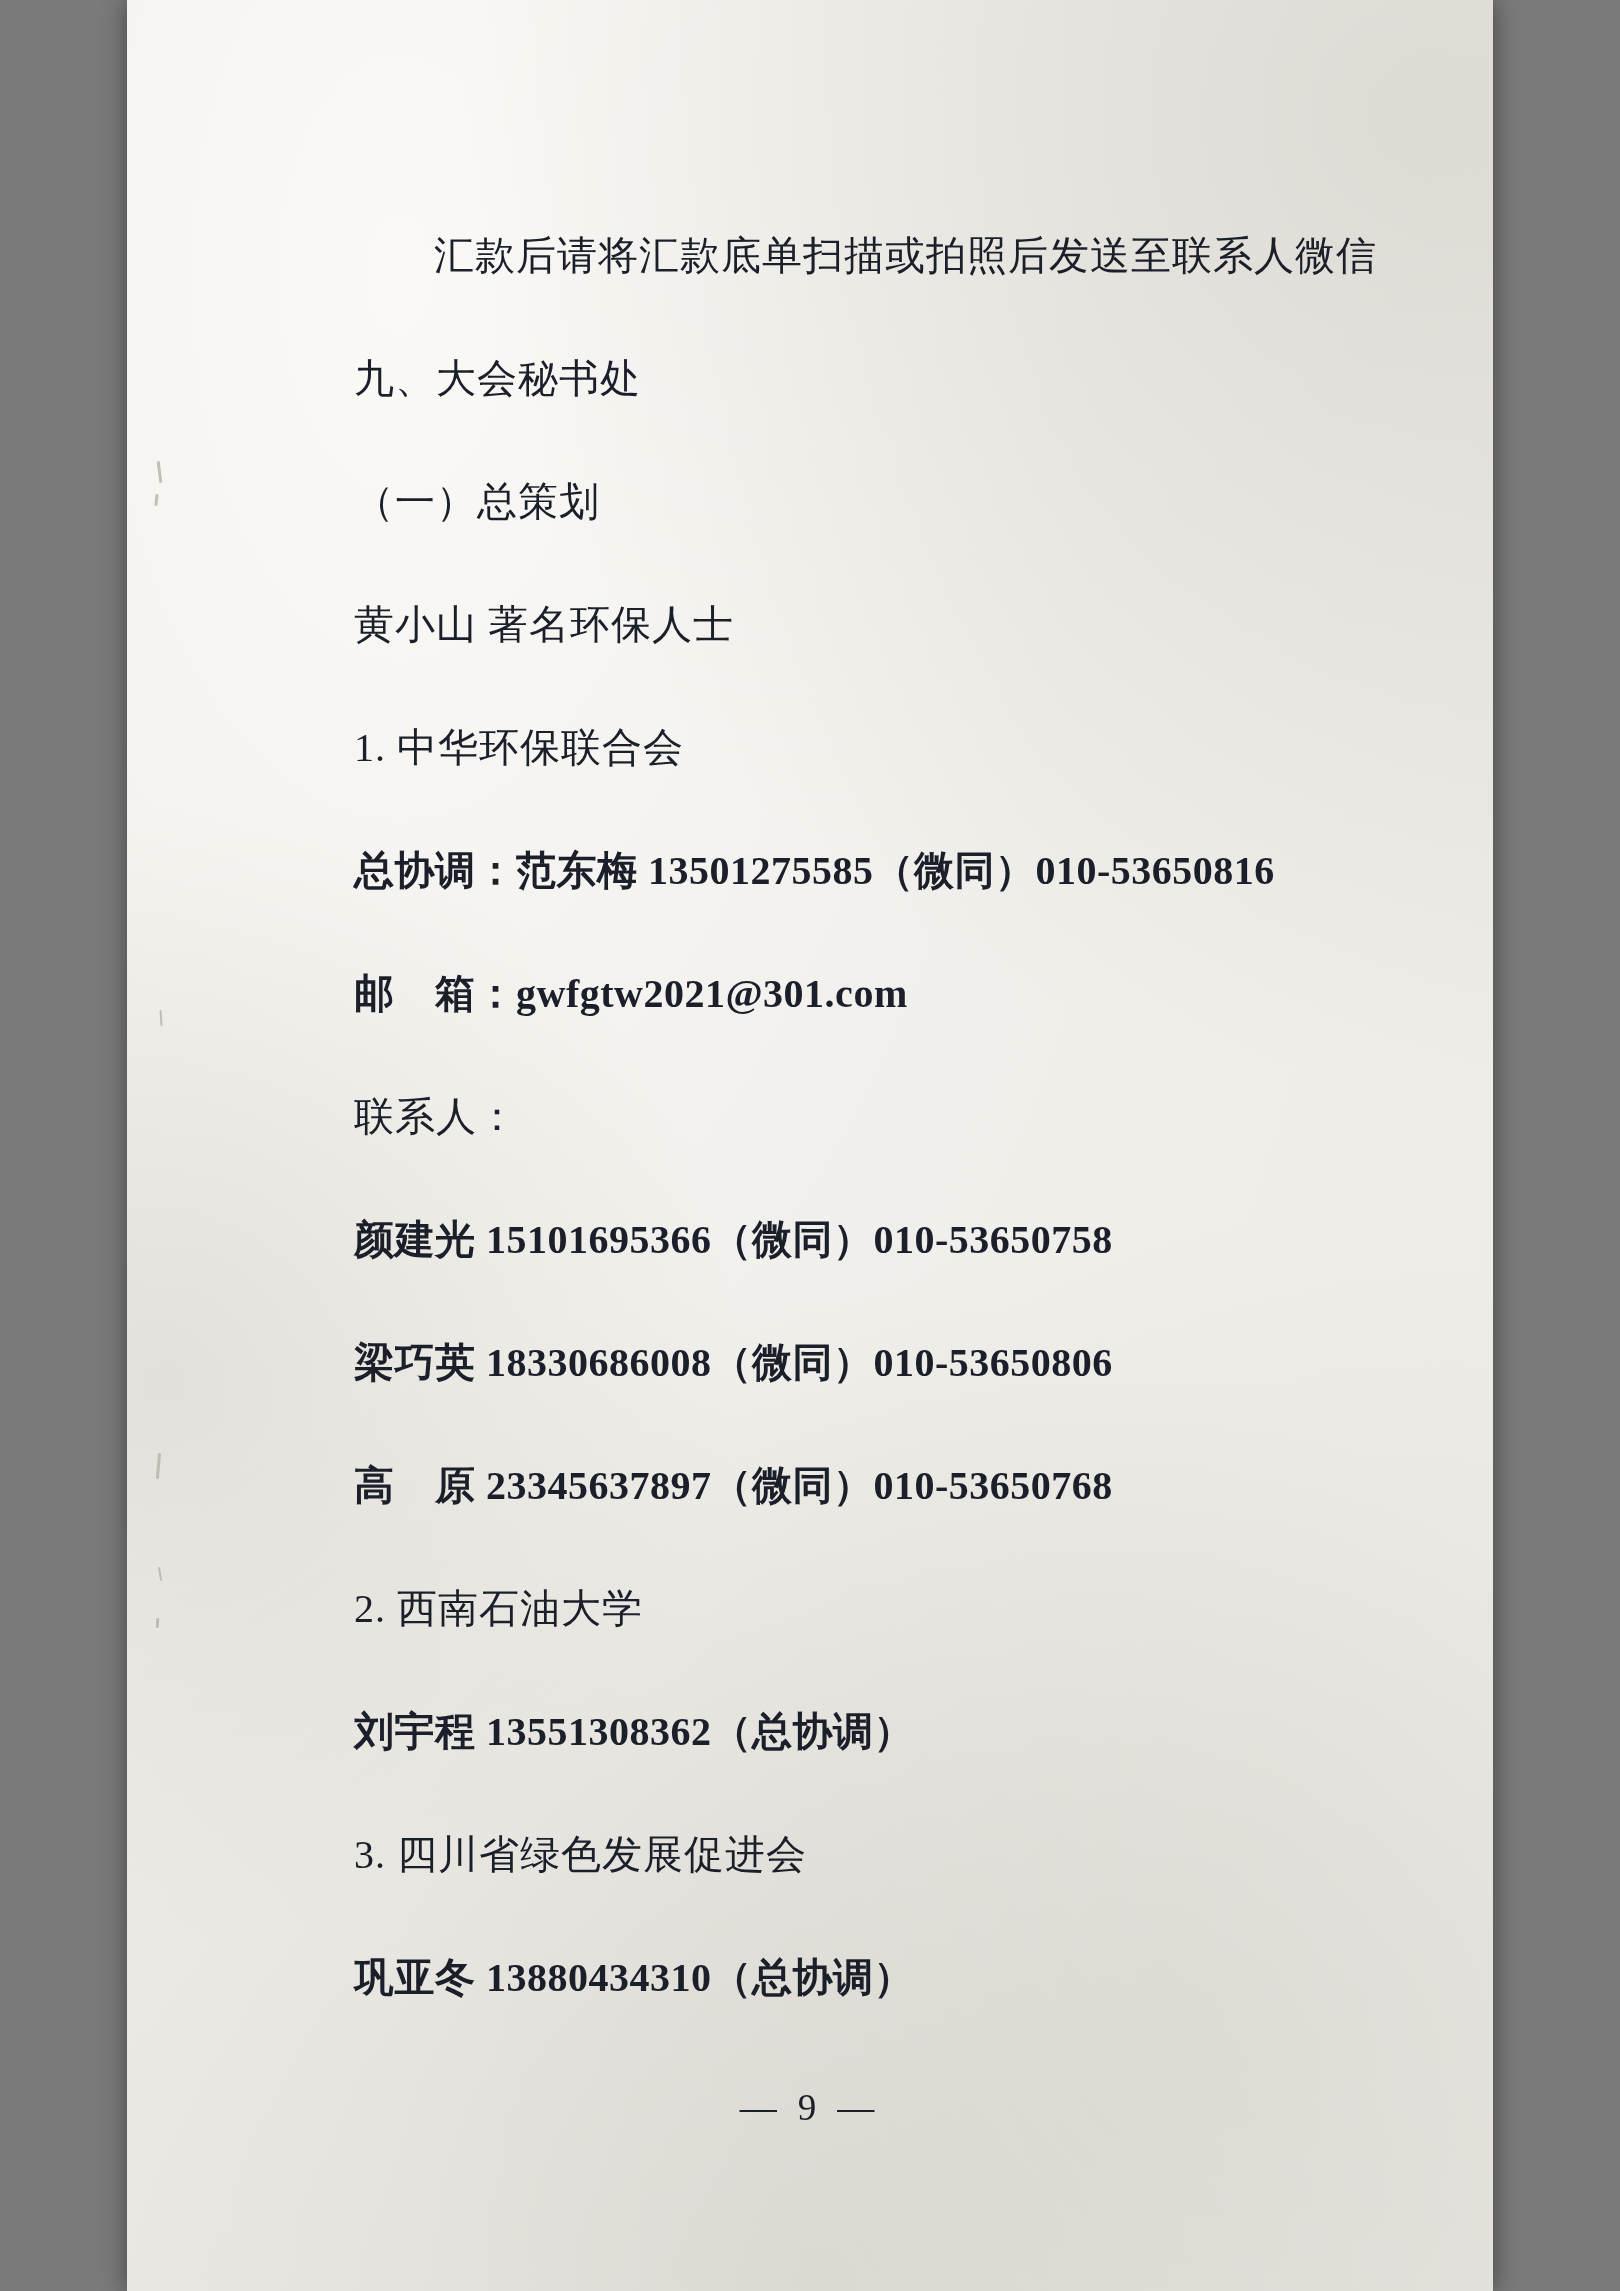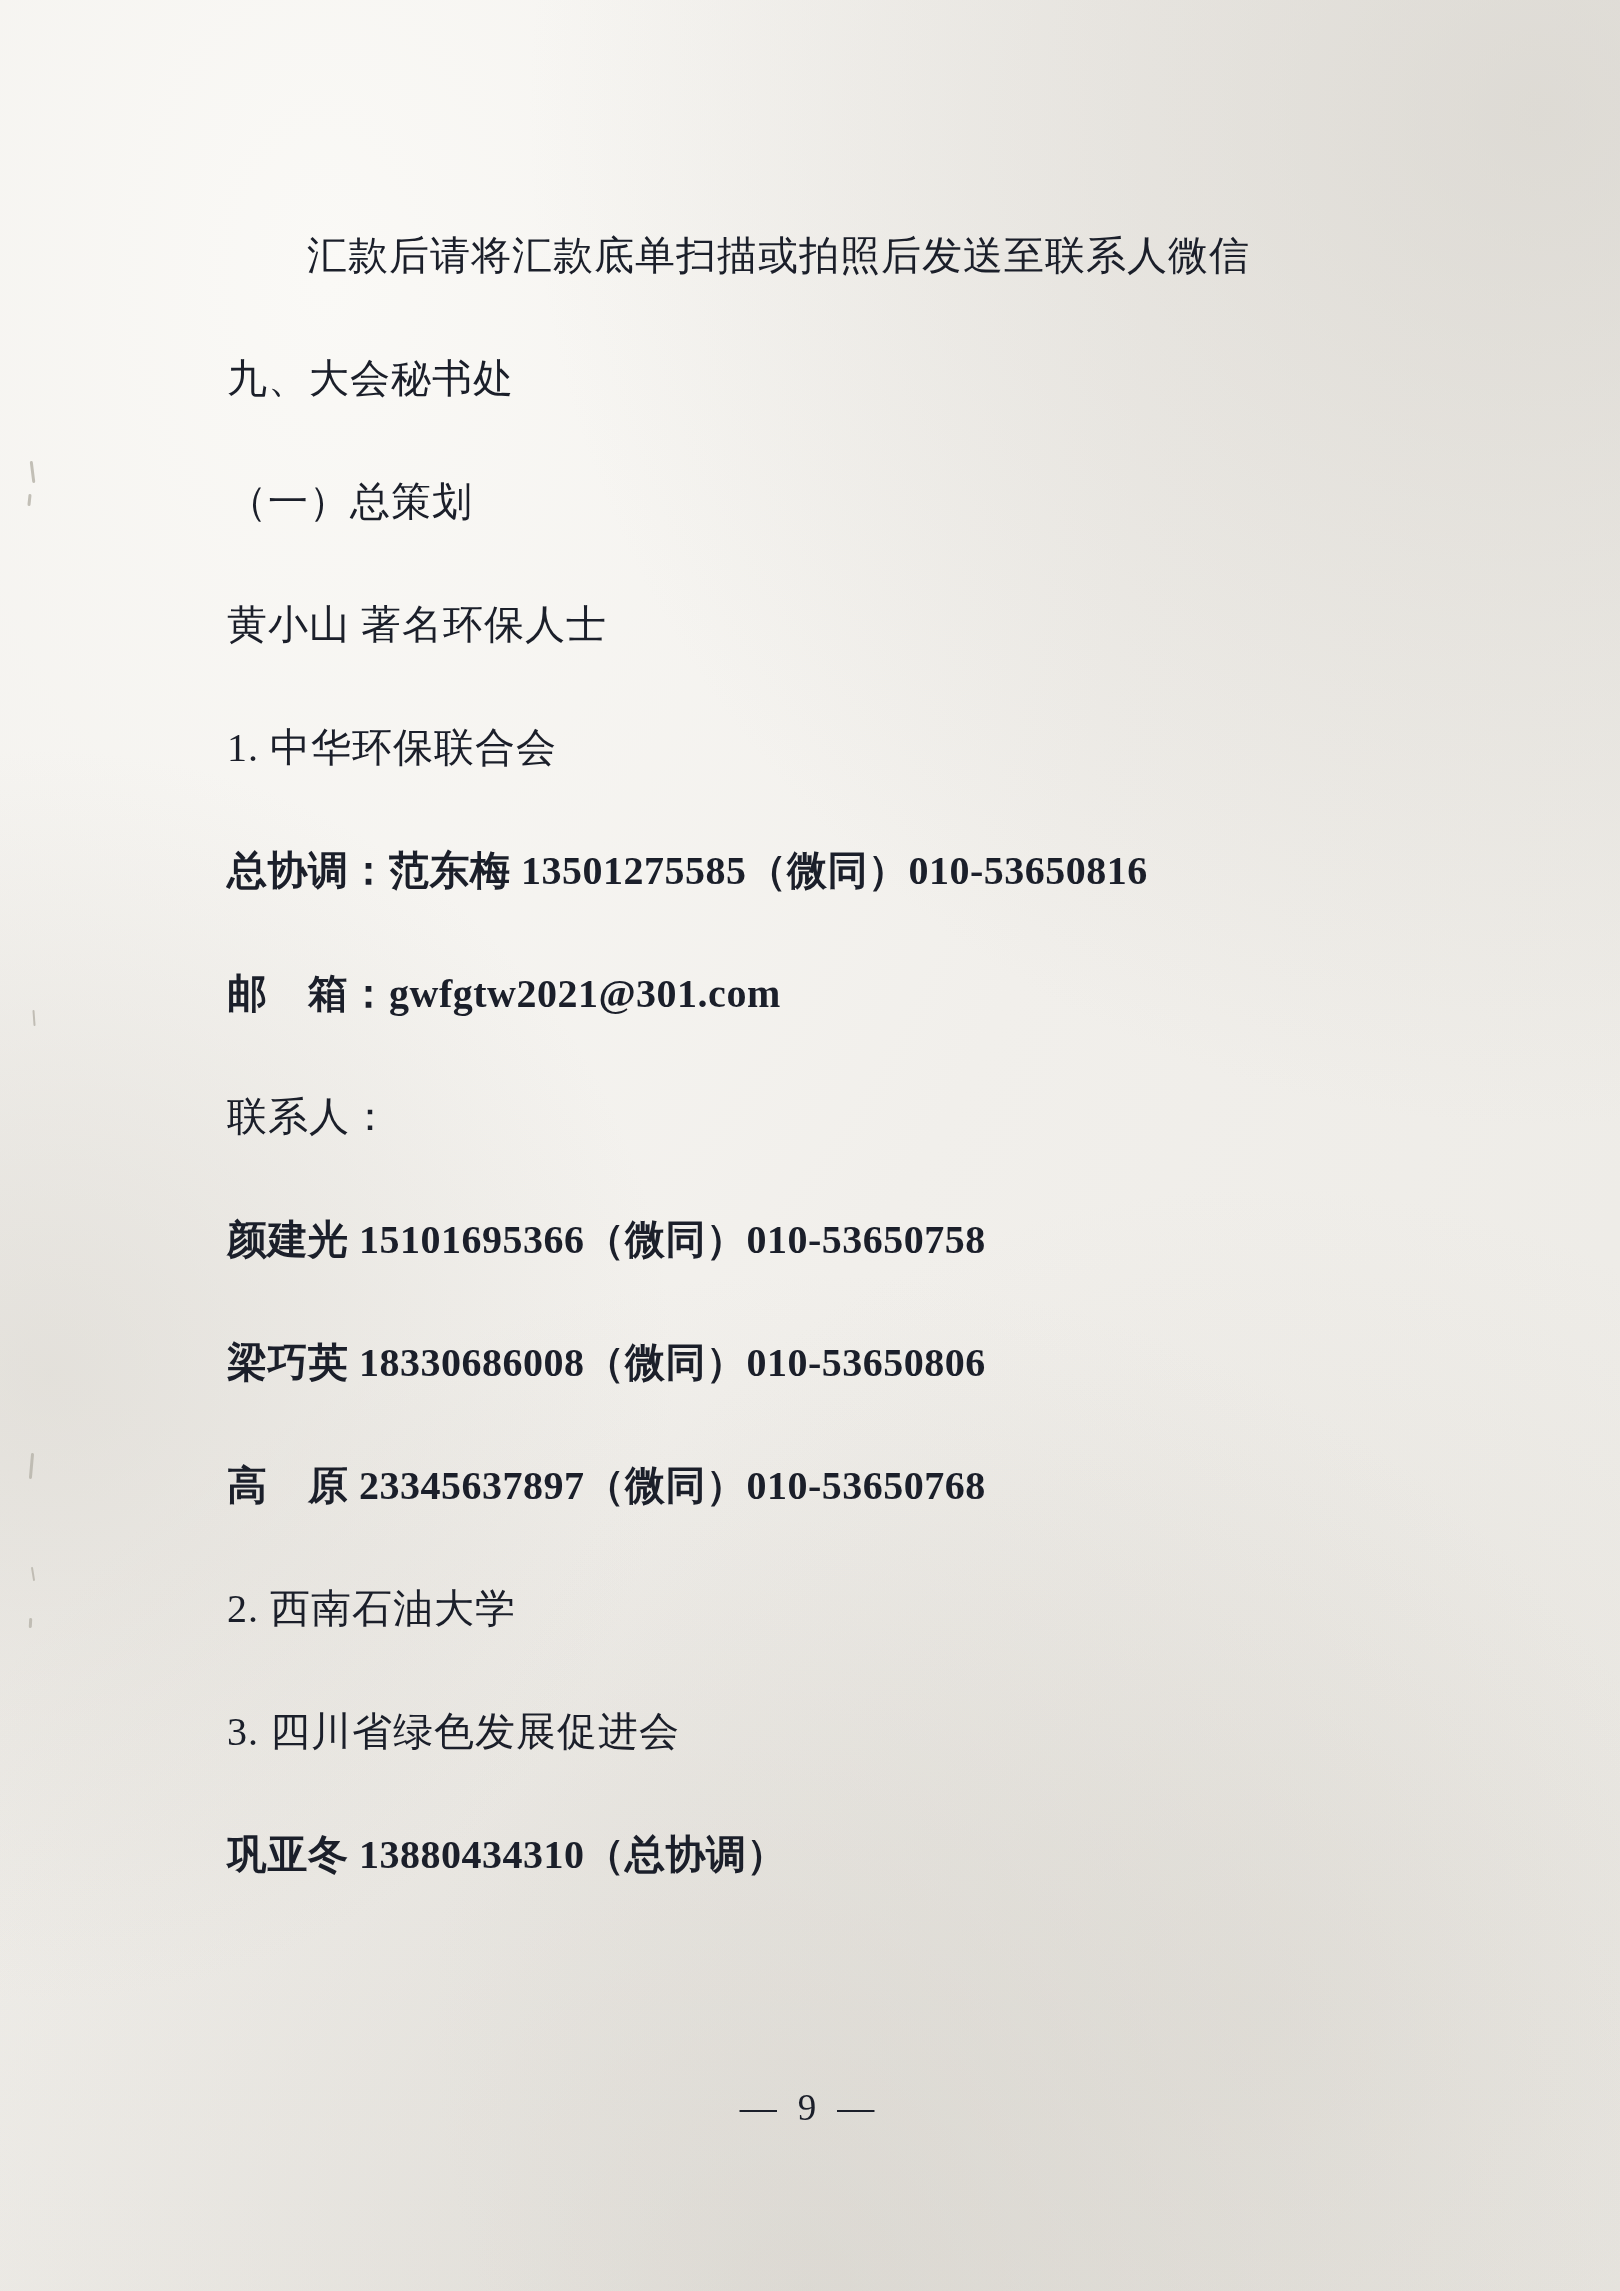--- a/index.html
+++ b/index.html
@@ -6,21 +6,21 @@
   html, body {
     margin: 0;
     padding: 0;
     background: #7a7a7a;
   }
   body {
     font-family: "Liberation Serif", "DejaVu Serif", serif;
   }
   .page {
     position: relative;
-    width: 1620px;
+    width: 1366px;
     height: 2292px;
     margin: 0 auto;
     background: #f2f0ec;
     background-image:
       radial-gradient(ellipse at 20% 12%, #faf9f6 0%, #f1efeb 45%, #eceae5 100%),
       linear-gradient(100deg, rgba(255,255,255,0.45) 0%, rgba(240,238,233,0.1) 40%, rgba(228,226,220,0.35) 100%);
     overflow: hidden;
     box-shadow: 0 0 23.5px rgba(0,0,0,0.45);
   }
   
@@ -110,19 +110,20 @@
     <p class="line">（一）总策划</p>
     <p class="line">黄小山 著名环保人士</p>
     <p class="line">1. 中华环保联合会</p>
     <p class="line tight">总协调：范东梅 13501275585（微同）010-53650816</p>
     <p class="line tight">邮　箱：gwfgtw2021@301.com</p>
     <p class="line">联系人：</p>
     <p class="line tight">颜建光 15101695366（微同）010-53650758</p>
     <p class="line tight">梁巧英 18330686008（微同）010-53650806</p>
     <p class="line tight">高　原 23345637897（微同）010-53650768</p>
     <p class="line">2. 西南石油大学</p>
+    <p class="line tight">刘宇程 13551308362（总协调）</p>
     <p class="line">3. 四川省绿色发展促进会</p>
     <p class="line tight">巩亚冬 13880434310（总协调）</p>
   </div>
 
   <div class="footer">— 9 —</div>
 </div>
 
 
 </body></html>

